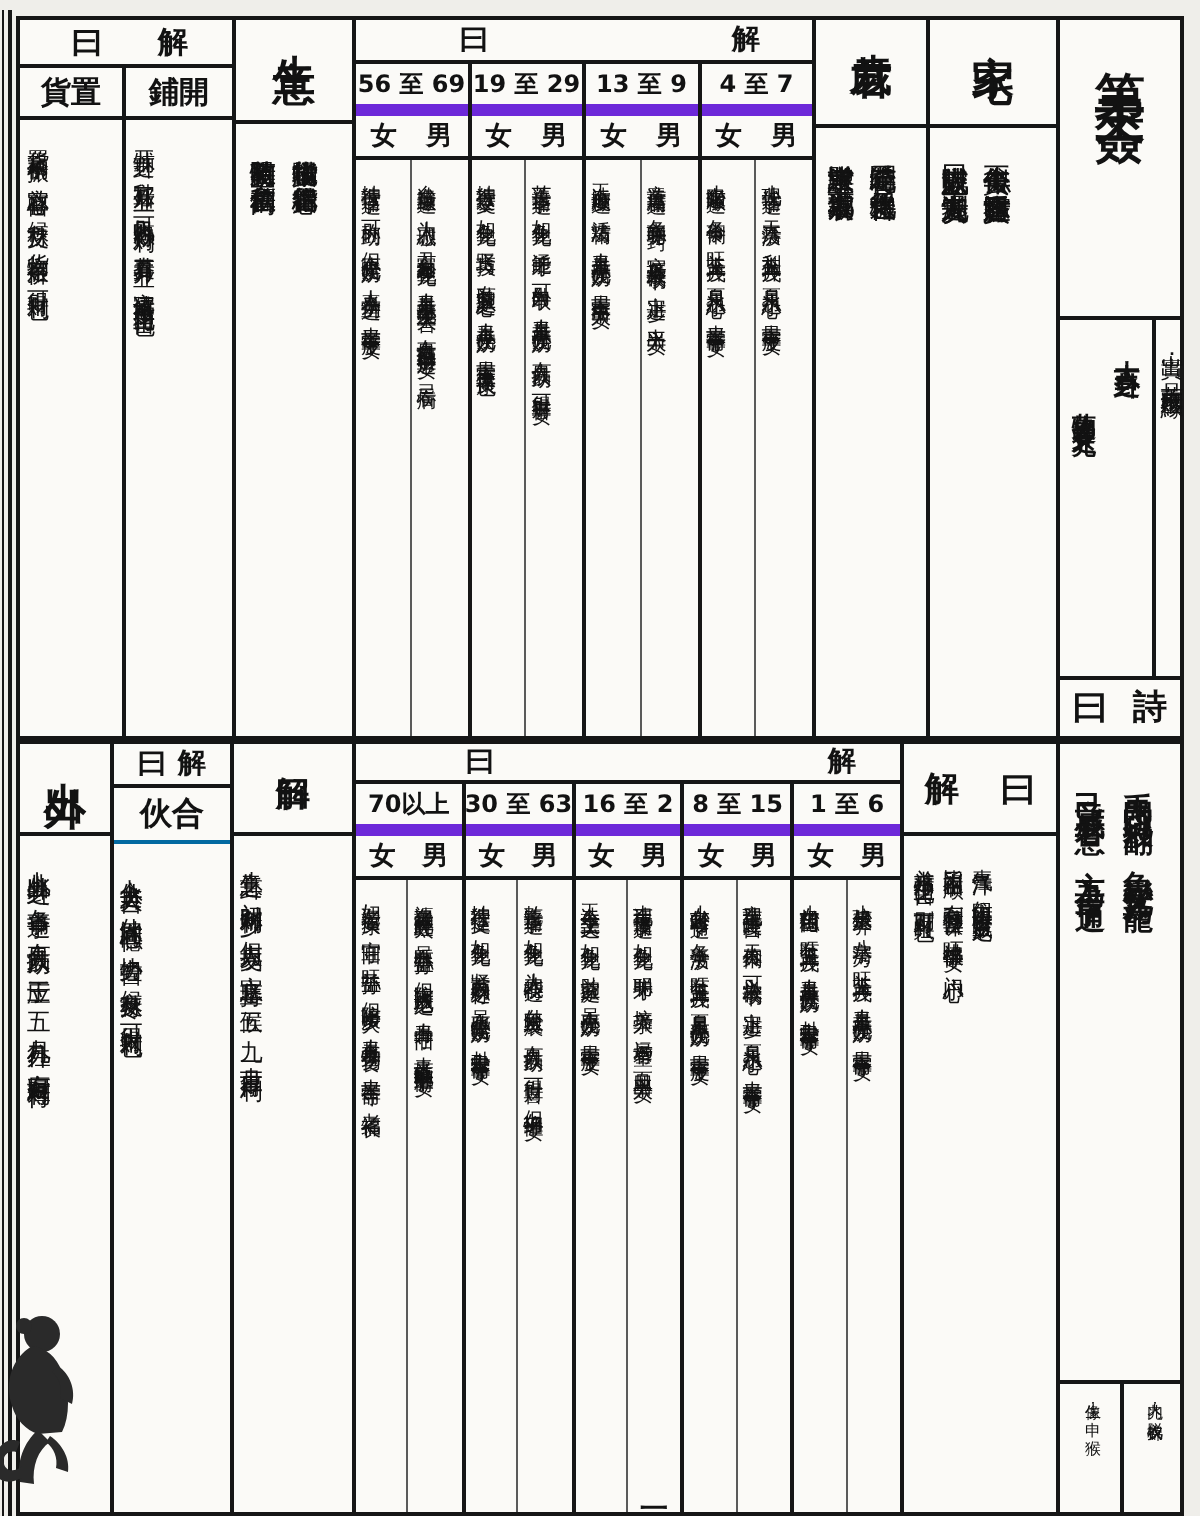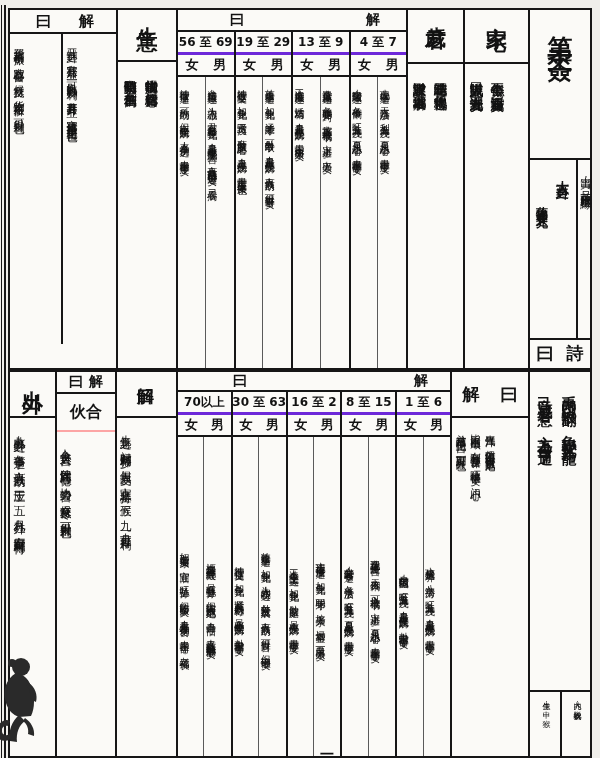--- a/index.html
+++ b/index.html
@@ -25,21 +25,21 @@
   .bighead .vtext{font-weight:bold;letter-spacing:3px;}
   .twoline{height:calc(100% - 54px);padding:8px 4px 0 0;box-sizing:border-box;}
   .twoline .ln{margin:0 3px;}
   
   .thdr{height:22px;font-size:14px;font-weight:bold;display:flex;align-items:center;
         justify-content:space-between;border-bottom:2px solid #161616;box-sizing:border-box;}
   .tcols{display:flex;height:calc(100% - 22px);}
   .tcol{flex:1;display:flex;flex-direction:column;border-left:2px solid #161616;box-sizing:border-box;overflow:hidden;}
   .tcol:first-child{border-left:none;}
   .age{height:20px;display:flex;align-items:center;justify-content:center;font-size:12px;
-       font-weight:bold;border-bottom:3px solid #6d28d9;white-space:nowrap;}
+       font-weight:bold;border-bottom:6px solid #6d28d9;white-space:nowrap;}
   .sex{height:20px;display:flex;align-items:center;justify-content:space-around;font-size:13px;
        font-weight:bold;border-bottom:2px solid #161616;}
   .cellmf{flex:1;display:flex;overflow:hidden;}
   .half{width:50%;box-sizing:border-box;overflow:hidden;}
   .half.f{border-right:1px solid #5a5a5a;}
   .cellmf .vtext{font-size:10px;line-height:13px;letter-spacing:1px;padding:4px 1px 0 0;height:calc(100% - 4px);}
   
   .rtitle{display:flex;justify-content:center;border-bottom:2px solid #161616;height:150px;box-sizing:border-box;}
   .rtitle .vtext{font-size:25px;font-weight:bold;letter-spacing:7px;padding-top:6px;}
   .rmid{display:flex;height:180px;border-bottom:2px solid #161616;box-sizing:border-box;}
@@ -51,22 +51,22 @@
   .poemhdr{height:26px;display:flex;align-items:center;justify-content:space-around;
            font-size:17px;font-weight:bold;}
   .poembody{padding:12px 6px 0 0;}
   .poembody .ln{font-size:15px;font-weight:bold;letter-spacing:4px;margin:0 5px;}
   
   .cwhead{height:46px;}
   .cwhead .vtext{font-size:21px;padding-top:2px;}
   .bodytext{height:calc(100% - 46px);box-sizing:border-box;}
   .bodytext .vtext{font-size:11.5px;line-height:1.45;letter-spacing:1px;padding:8px 3px 0 0;height:calc(100% - 8px);}
   .hh1{height:22px;font-size:14px;padding:0 12px;}
-  .hh2{height:38px;display:flex;align-items:center;justify-content:center;font-size:16px;
-       font-weight:bold;border-bottom:2px solid #fca5a5;box-sizing:border-box;}
+  .hh2{height:28px;display:flex;align-items:center;justify-content:center;font-size:16px;
+       font-weight:bold;border-bottom:2px solid #0369a1;box-sizing:border-box;}
   .hhbody{height:calc(100% - 46px);}
   .jlhead{height:46px;display:flex;justify-content:center;border-bottom:2px solid #161616;box-sizing:border-box;}
   .jlhead .vtext{font-weight:bold;font-size:17px;letter-spacing:2px;padding-top:3px;}
   .jrhead{height:46px;display:flex;align-items:center;justify-content:space-around;font-size:17px;
           font-weight:bold;border-bottom:2px solid #161616;box-sizing:border-box;}
   .jrbody{padding:8px 4px 0 0;height:calc(100% - 54px);}
   .jrbody div{font-size:10.5px;line-height:1.1;letter-spacing:1px;margin:0 3px;}
   
   .bb{display:flex;}
   .bb>div{width:50%;display:flex;justify-content:center;box-sizing:border-box;overflow:hidden;}
@@ -79,20 +79,24 @@
 <div id="page">
 
 <div class="rule" style="left:1px;top:5px;width:1px;height:753px;"></div>
 <div class="rule" style="left:4px;top:5px;width:2px;height:753px;"></div>
 
 <div class="box" style="left:8px;top:8px;width:110px;height:362px;">
   <div class="hrow ghdr sp">
     <span>曰</span>
     <span>解</span>
   </div>
+  <div class="gsub">
+    <div>貨置</div>
+    <div>鋪開</div>
+  </div>
   <div class="gbody">
     <div>
           <div class="vtext">置货起初价不振　宜放心存留　候交秋月　货物定有振价　可得财利也</div>
         </div>
     <div>
           <div class="vtext">开铺之卦　宜秋后开业　可一帆风顺得财利　若春夏月开业　宜请佛祖符令贴门上化吉也</div>
         </div>
   </div>
 </div>
 
@@ -239,21 +243,21 @@
   <div class="bodytext">
         <div class="vtext">生意之卦　初时财利稀少　但与人交易　宜立志坚持　候五　九　十一月可得厚利</div>
       </div>
 </div>
 
 <div class="box" style="left:176px;top:370px;width:276px;height:388px;">
   <div class="thdr" style="height:20px;padding:0 22px 0 55px;">
     <span>曰</span>
     <span>解</span>
   </div>
-  <div class="tcols" style="height:calc(100% - 20px);text-align:center;">
+  <div class="tcols" style="height:calc(100% - 20px);">
     <div class="tcol">
       <div class="age">70以上</div>
       <div class="sex">
             <span>女</span>
             <span>男</span>
           </div>
       <div class="cellmf">
             <div class="half f">
               <div class="vtext">妇造老运安康 宜守旧 旺益子孙 但防暗疾多灾 上春月喜孝物勿食 幸吉星守命 老福绵长</div>
             </div>

